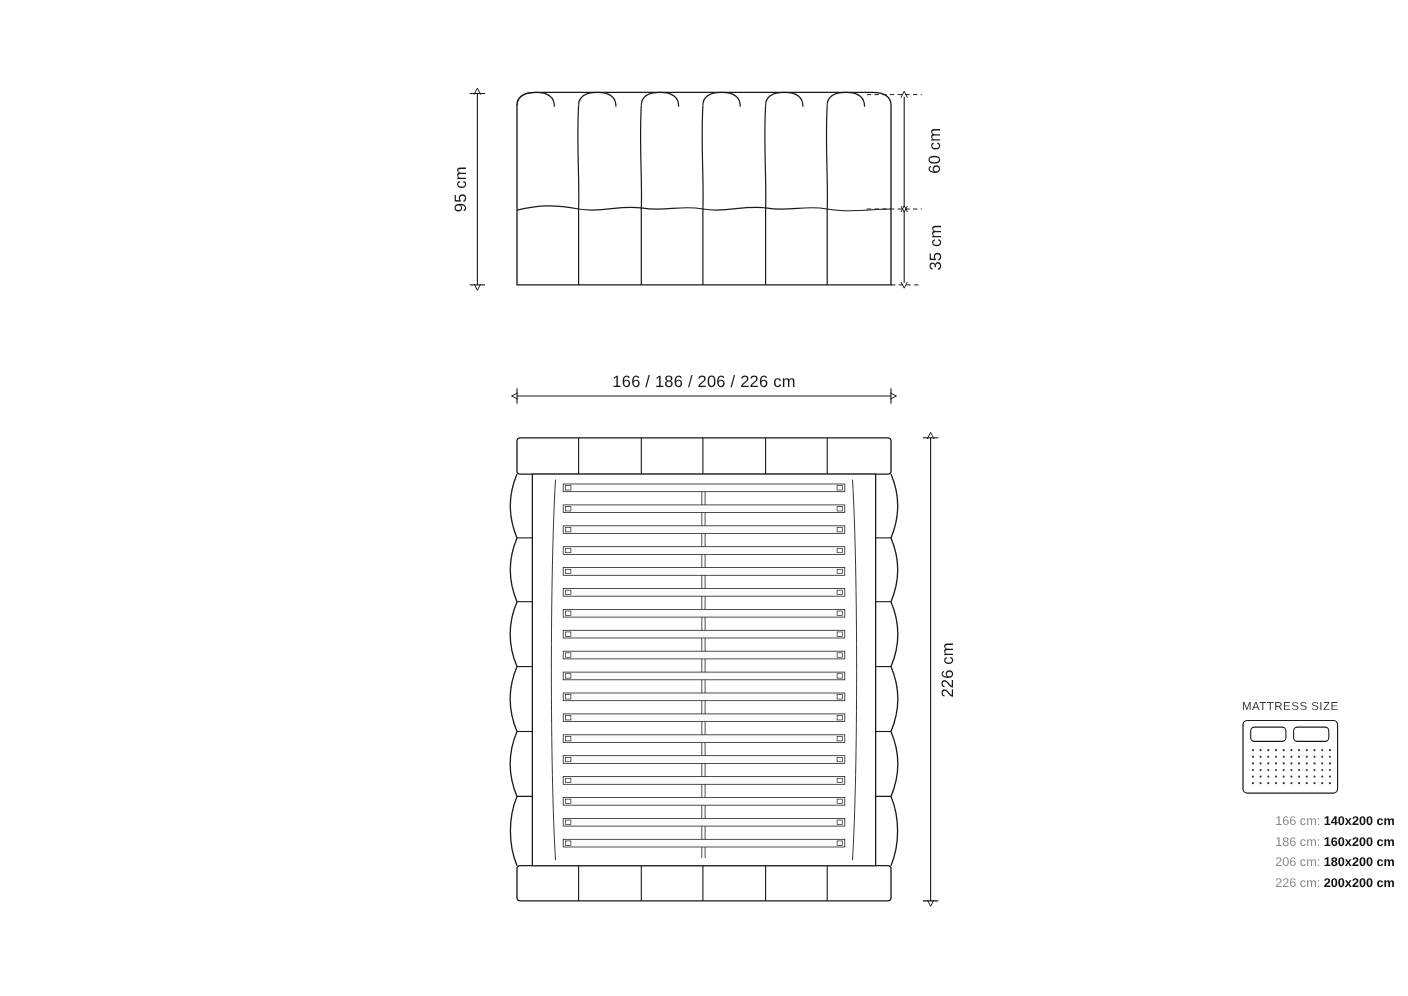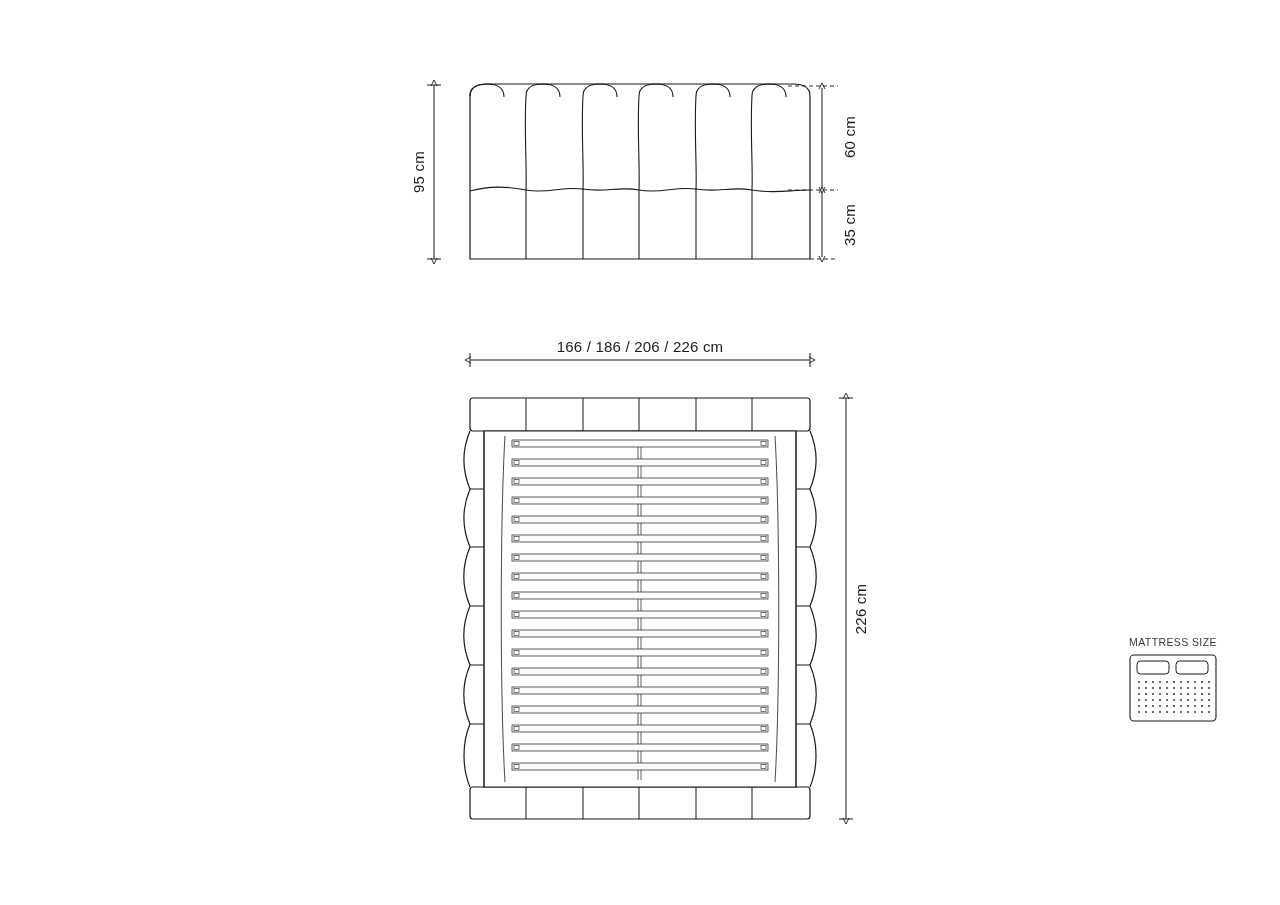--- a/index.html
+++ b/index.html
@@ -341,15 +341,33 @@
           <circle cx="38" cy="58" r="1"></circle>
           <circle cx="45" cy="58" r="1"></circle>
           <circle cx="52" cy="58" r="1"></circle>
           <circle cx="59" cy="58" r="1"></circle>
           <circle cx="66" cy="58" r="1"></circle>
           <circle cx="73" cy="58" r="1"></circle>
           <circle cx="80" cy="58" r="1"></circle>
       </g>
     </svg>
 
+    <div class="legend-rows">
+      <div class="legend-row">
+        <span class="size-key">166 cm:</span>
+        <span class="size-val">140x200 cm</span>
+      </div>
+      <div class="legend-row">
+        <span class="size-key">186 cm:</span>
+        <span class="size-val">160x200 cm</span>
+      </div>
+      <div class="legend-row">
+        <span class="size-key">206 cm:</span>
+        <span class="size-val">180x200 cm</span>
+      </div>
+      <div class="legend-row">
+        <span class="size-key">226 cm:</span>
+        <span class="size-val">200x200 cm</span>
+      </div>
+    </div>
   </div>
 
 </div>
 
 </body></html>

